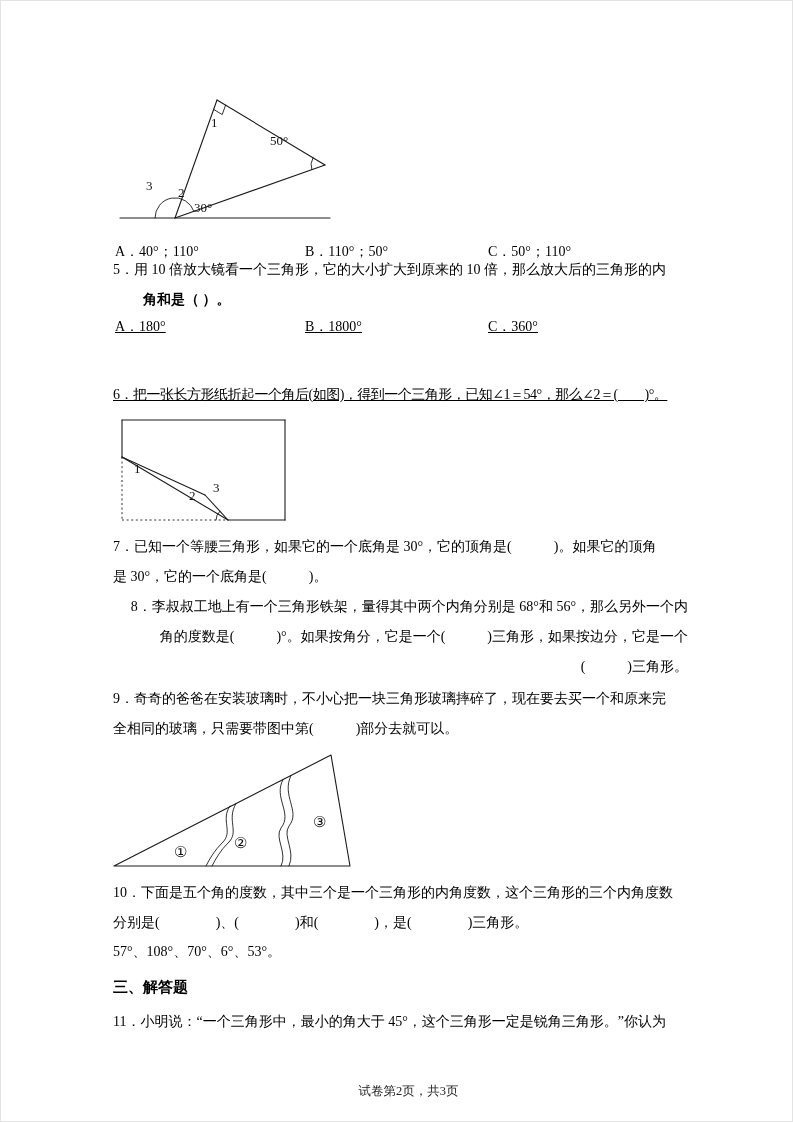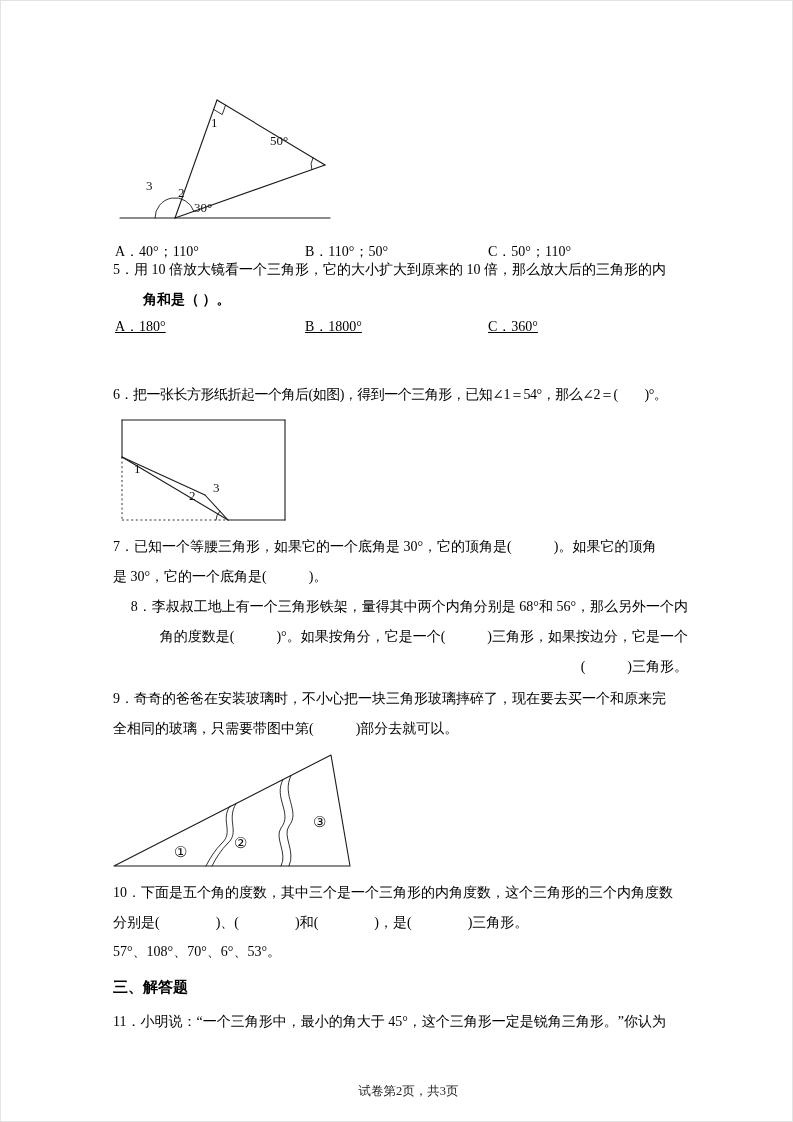--- a/index.html
+++ b/index.html
@@ -11,21 +11,21 @@
     background:#ffffff;
     color:#000;
     font-family:"Liberation Serif","DejaVu Serif",serif;
     font-size:14px;
     box-shadow: inset 0 0 0 1px #e3e3e3;
     overflow:hidden;
   }
   .txt { position:absolute; left:113px; width:575px; font-size:14px; line-height:30px; }
   .ln { white-space:nowrap; }
   .indent2 { padding-left:30px;font-weight:bold; }
-  .tight { letter-spacing:-0.5px; }
+  .tight { letter-spacing:-0.5px;text-decoration:underline; }
   .opts { position:absolute; left:115px; width:575px; height:30px; line-height:30px;
           display:grid; grid-template-columns:190px 183px auto; white-space:nowrap; }
   .sec { font-weight:bold; font-size:15px; }
   svg { position:absolute; overflow:visible; }
   .st { stroke:#1a1a1a; stroke-width:1.1; fill:none; stroke-linecap:round; stroke-linejoin:round; }
   .thin { stroke-width:0.9; }
   .dot { stroke:#1a1a1a; stroke-width:0.9; fill:none; stroke-dasharray:2 2.6; }
   .figtext { font-size:13px; fill:#111; font-family:"Liberation Serif","DejaVu Serif",serif; }
   .figtext-lg { font-size:15px; fill:#111; font-family:"Liberation Serif","DejaVu Serif",serif; }
   .footer { position:absolute; top:1083px; left:12px; width:100%; text-align:center;

